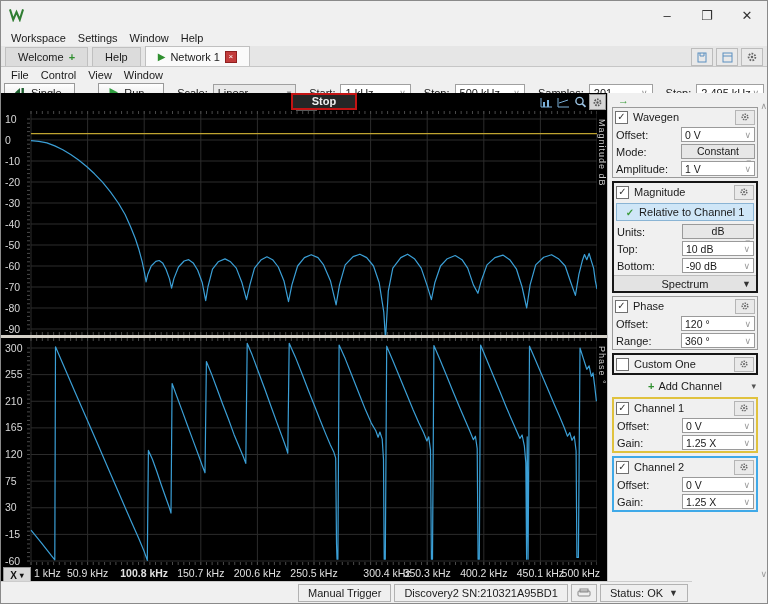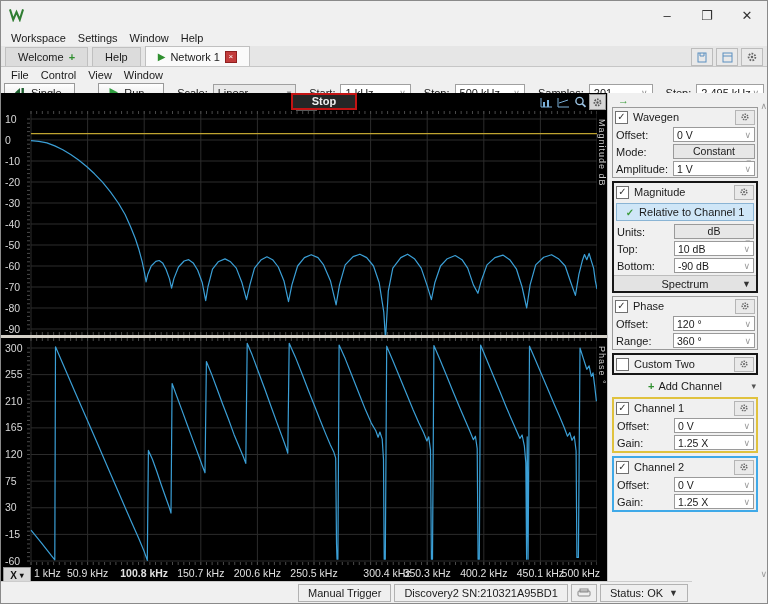--- a/index.html
+++ b/index.html
@@ -73,21 +73,21 @@
   .pbox.yellow{border:2px solid #e0c23e;}
   .pbox.blue{border:2px solid #3fa9e8;}
   .phead{display:flex;align-items:center;height:16px;padding:1px 2px;}
   .chk{width:11px;height:11px;background:#fff;border:1px solid #707070;font-size:10px;
        line-height:10px;text-align:center;color:#333;margin-right:5px;flex:none;}
   .gear{margin-left:auto;width:18px;height:13px;border:1px solid #b5b5b5;background:#e9e9e9;
         display:flex;align-items:center;justify-content:center;flex:none;}
   .prow{display:flex;align-items:center;height:17px;padding:0 2px 0 3px;}
   .plabel{width:57px;flex:none;}
   .pfield{flex:1;height:13px;background:#fff;border:1px solid #9a9a9a;display:flex;
-          align-items:center;padding:0 3px;font-size:10.5px;}
+          align-items:center;padding:0 3px;font-size:10.5px;margin-left:8px;}
   .pfield .chev{margin-left:auto;color:#999;font-size:9px;}
   .pfield.gray{background:#e7e7e7;flex-direction:column;}
   .relbtn{margin:2px;height:16px;background:#cfe6f7;border:1px solid #8ab4d4;display:flex;
           align-items:center;justify-content:center;gap:5px;}
   .greencheck{color:#3a9a3a;font-weight:bold;font-size:10px;}
   .pfoot{height:15px;background:#e3e3e3;border-top:1px solid #bdbdbd;display:flex;
          align-items:center;justify-content:center;position:relative;margin-top:1px;}
   .pfoot .caret{position:absolute;right:5px;color:#333;font-size:9px;}
   .addrow{height:16px;display:flex;align-items:center;justify-content:center;gap:4px;
           margin-bottom:3px;position:relative;}
@@ -952,21 +952,21 @@
           <div class="pfield">
             <span>360 °</span>
             <span class="chev">∨</span>
           </div>
         </div>
       </div>
 
       <div class="pbox black">
         <div class="phead">
           <span class="chk"></span>
-          <span>Custom Two</span>
+          <span>Custom One</span>
           <span class="gear">
             <svg width="10" height="10" viewBox="0 0 16 16">
                 <circle cx="8" cy="8" r="4.5" fill="none" stroke="#666" stroke-width="2.4" stroke-dasharray="2.3 1.7"></circle>
                 <circle cx="8" cy="8" r="1.7" fill="#666"></circle>
               </svg>
           </span>
         </div>
       </div>
 
       <div class="addrow">

